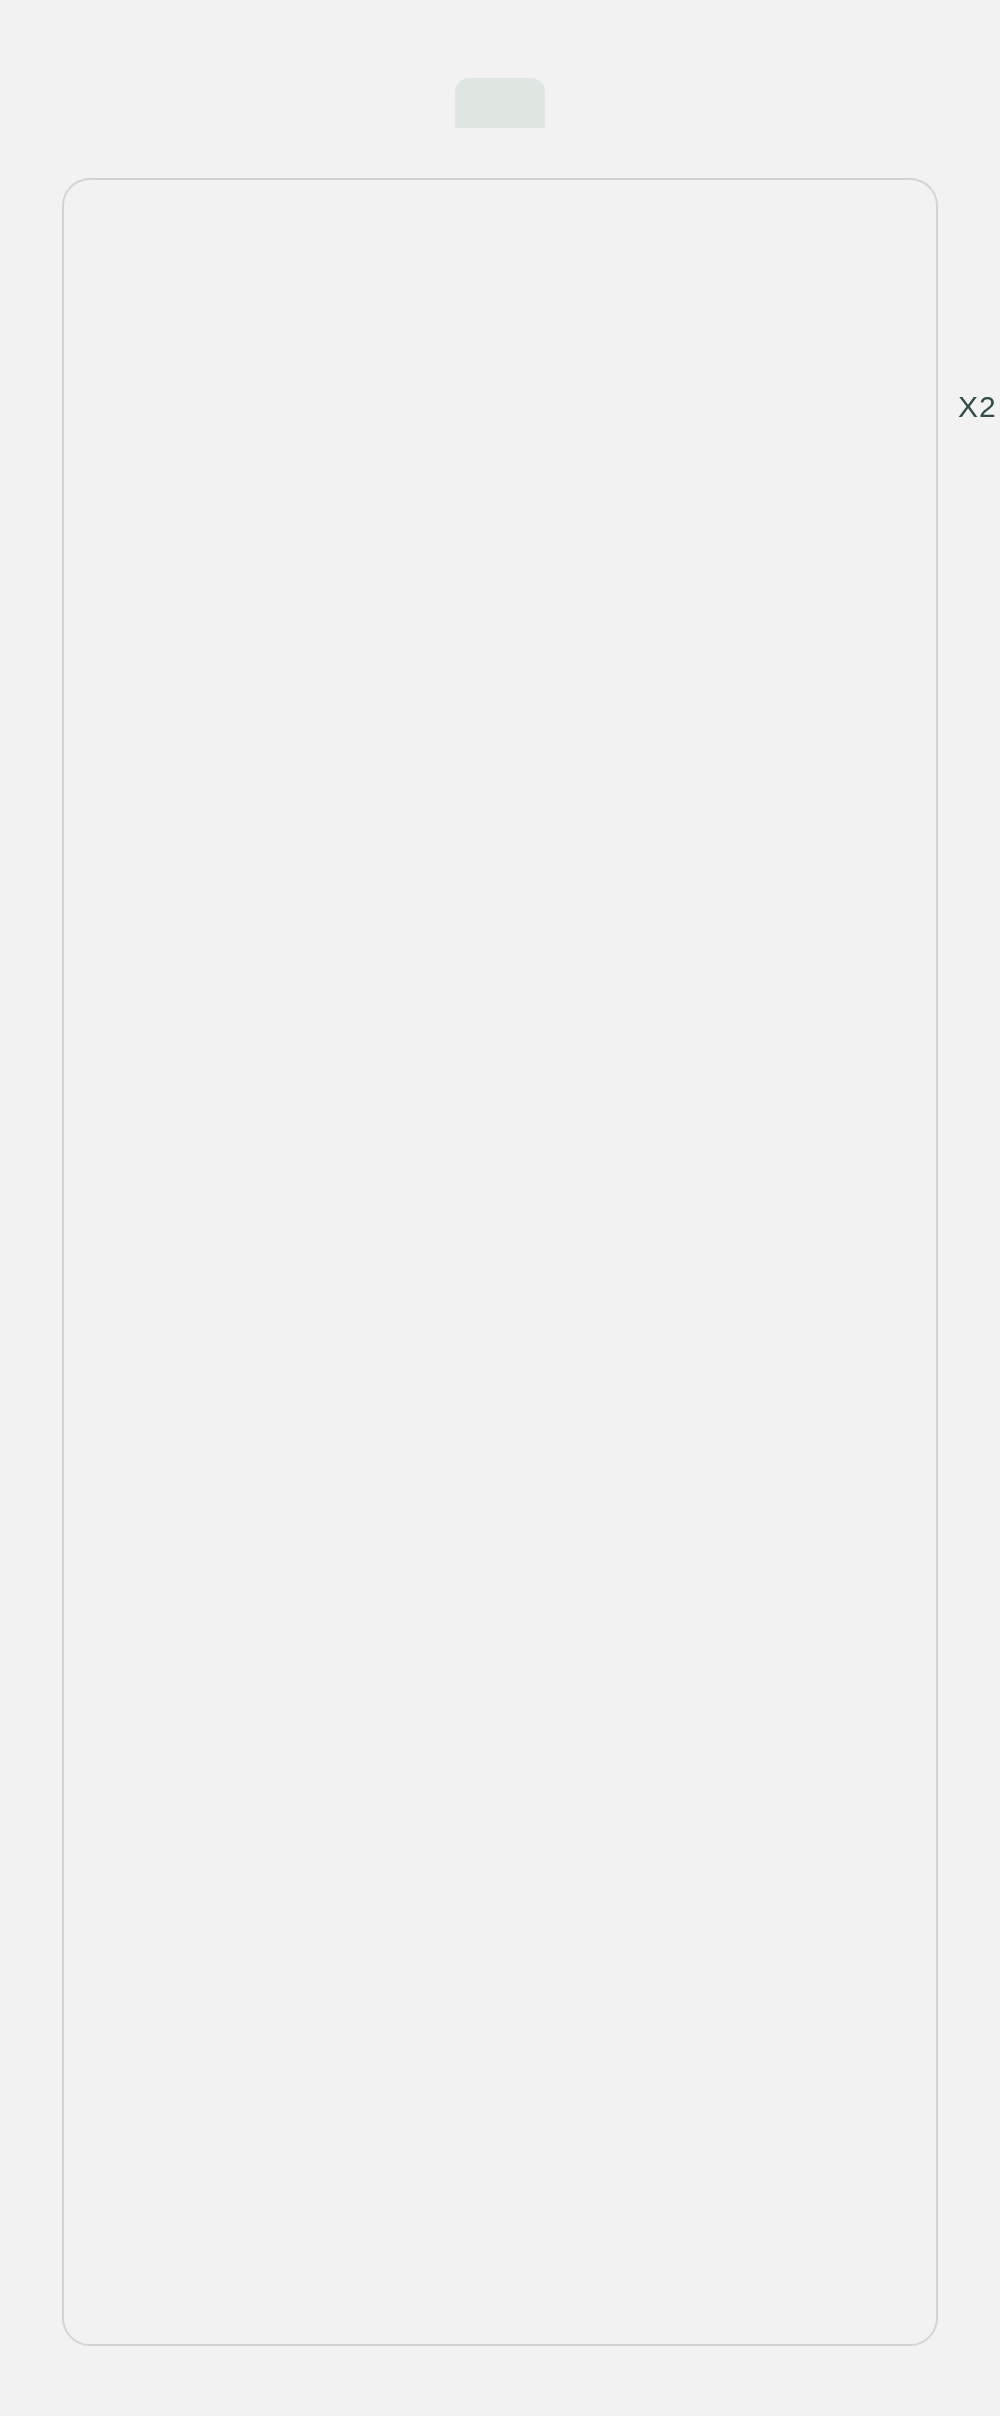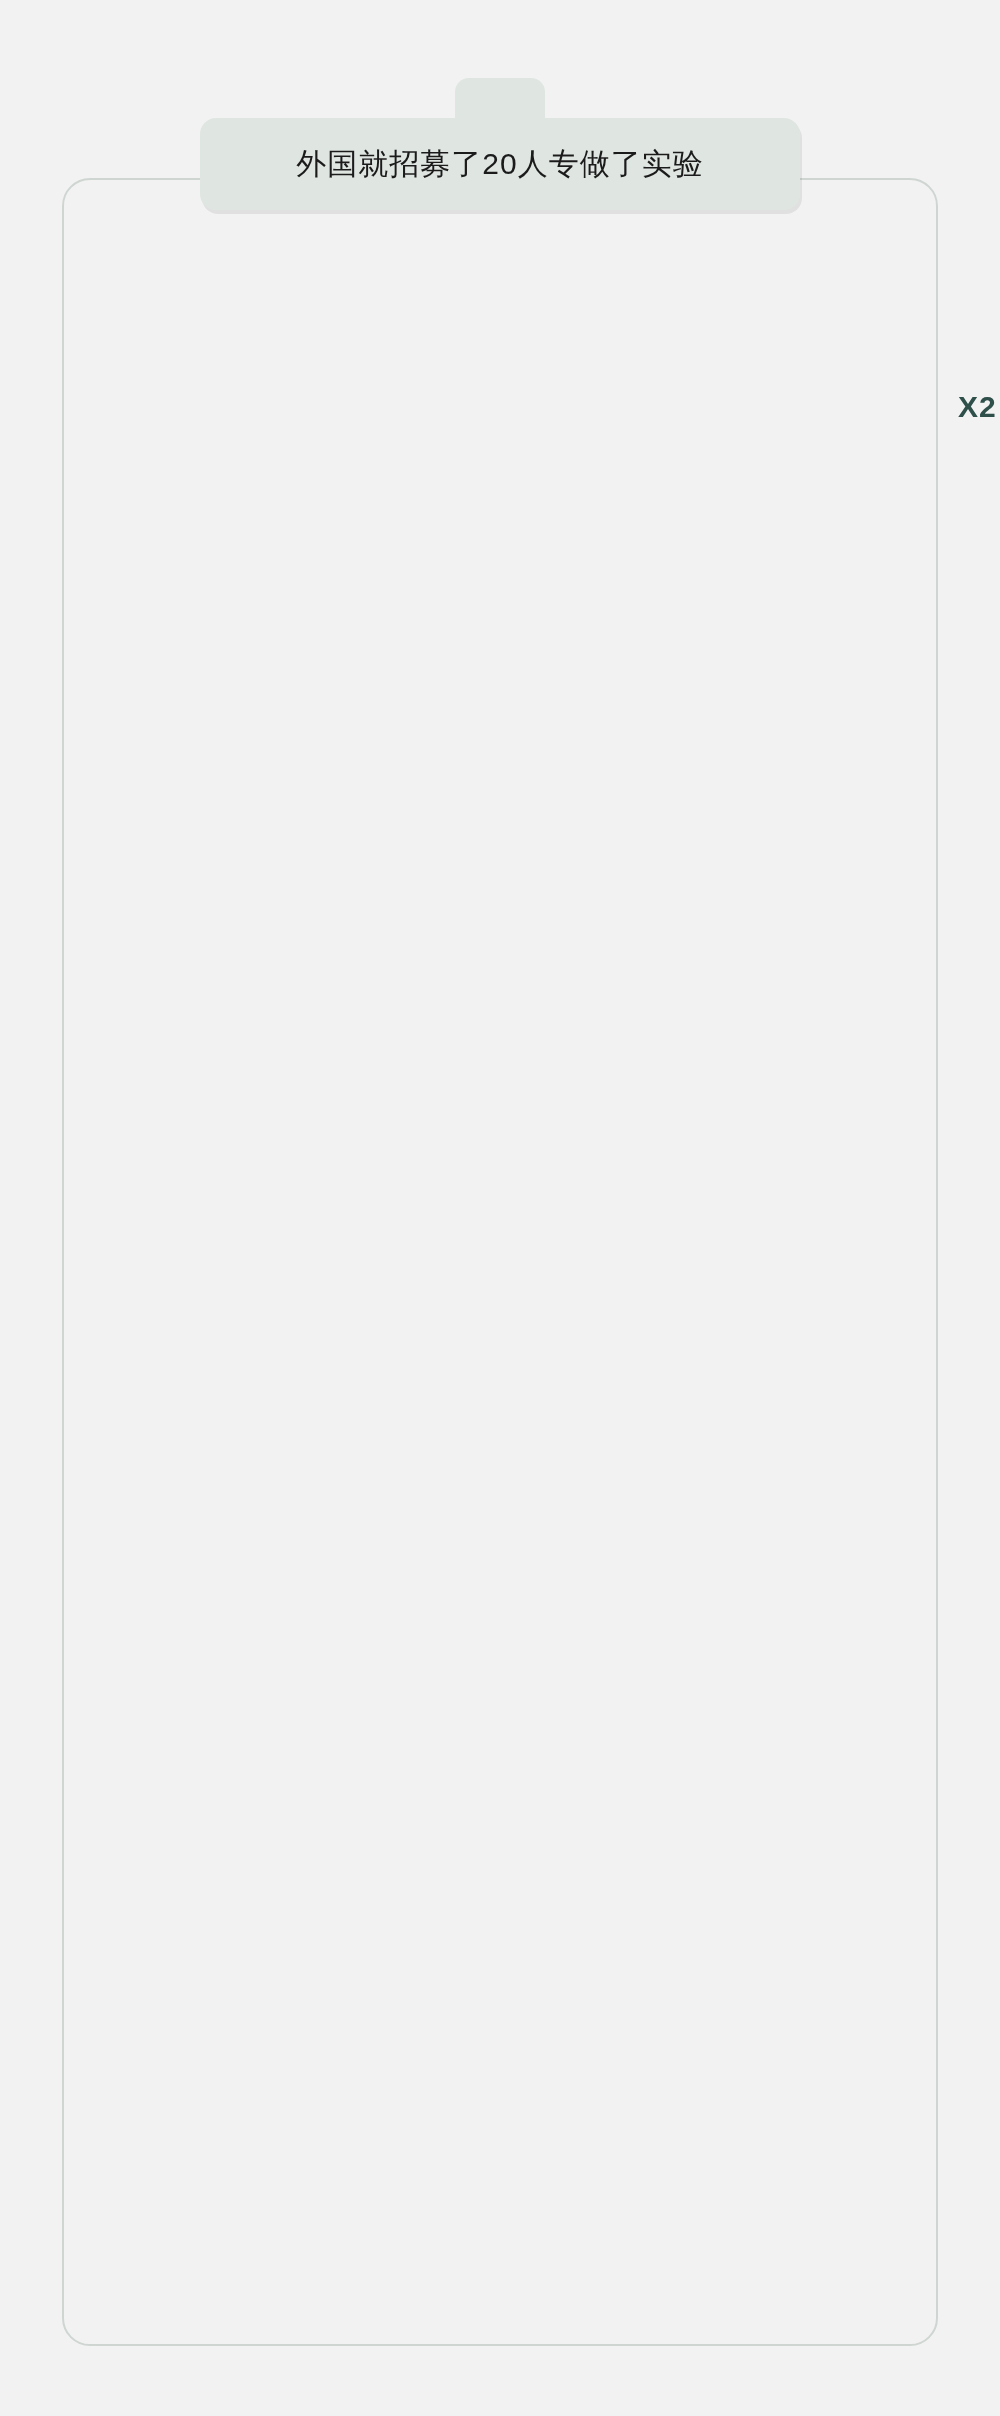--- a/index.html
+++ b/index.html
@@ -104,21 +104,21 @@
     position: absolute; left: 10px; bottom: 12px;
     background: #2f4f4a; color: #fff; font-size: 18px;
     padding: 4px 10px; border-radius: 4px; letter-spacing: 1px;
   }
   .plus-sign {
     position: absolute; left: 303px; top: 58px;
     font-size: 34px; color: #2f4f4a; font-weight: bold;
   }
   .x2 {
     position: absolute; left: 840px; top: 52px;
-    font-size: 30px; color: #2f4f4a; font-weight: bold; letter-spacing: 1px;
+    font-size: 30px; color: #2f4f4a; font-weight: normal; letter-spacing: 1px;
   }
 
   
   .cap { position: absolute; font-size: 25px; color: #3d3d3d; letter-spacing: 1px; }
   .cap-l1 { left: 118px; top: 560px; }
   .cap-l2 { left: 118px; top: 612px; }
   .cap-r1 { left: 592px; top: 560px; }
   .cap-r2 { left: 592px; top: 612px; }
   .hl {
     color: #24564c; font-weight: bold;
@@ -309,23 +309,20 @@
     border-bottom: 14px solid transparent;
     border-right: 28px solid #e3e9e6;
   }
 </style>
 </head>
 <body>
 
 <div class="page">
 
   <div class="title-tab"></div>
-  <div class="title-bubble">
-    <span class="txt">外国就招募了20人专做了实验</span>
-  </div>
 
   <div class="card"></div>
 
   <div class="ill-row">
 
     <div class="person dark" style="left:0px;top:0px;">
       <div class="pillow"></div>
       <div class="head"></div>
       <div class="face"></div>
       <div class="eye l"></div>

